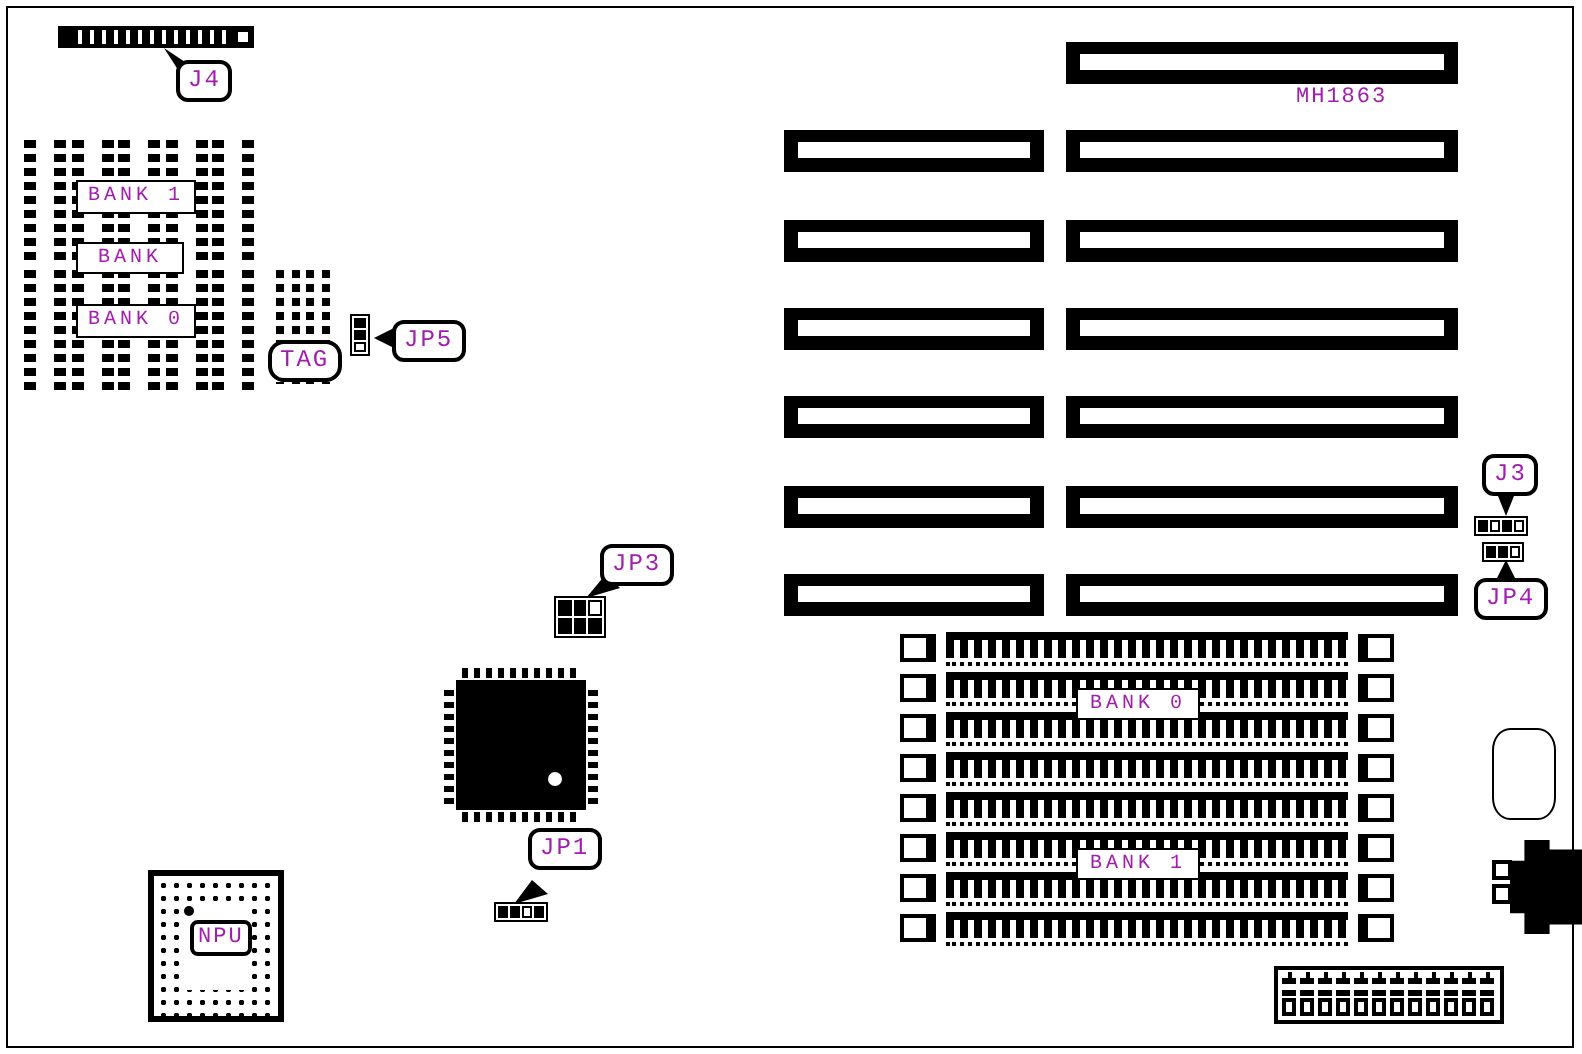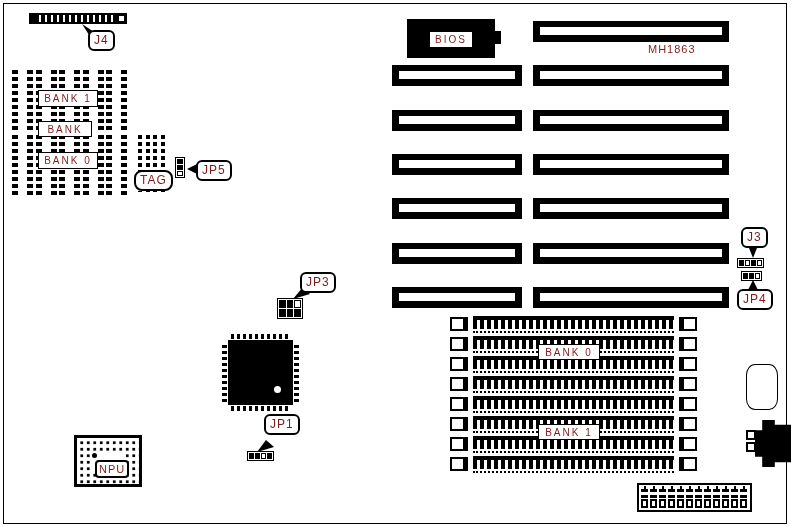--- a/index.html
+++ b/index.html
@@ -1,17 +1,17 @@
 <!DOCTYPE html>
 <html><head>
 <meta charset="utf-8">
 <style>
   html,body{margin:0;padding:0;background:#fff;}
   .board{position:relative;width:791px;height:527px;background:#fff;overflow:hidden;
-         font-family:Liberation Sans, sans-serif;color:#7f1d1d;}
+         font-family:Liberation Mono, monospace;color:#a21caf;}
   .abs{position:absolute;}
   .frame{position:absolute;left:3px;top:3px;right:4px;bottom:3px;border:1.5px solid #000;}
 
   
   .callout{position:absolute;background:#fff;border:2px solid #000;border-radius:6px;
            font-size:12px;line-height:15px;padding:1px 4px;letter-spacing:1px;z-index:9;white-space:nowrap;}
   .boxlabel{position:absolute;background:#fff;border:1px solid #000;font-size:10px;line-height:15px;
             letter-spacing:2px;text-align:center;z-index:7;box-sizing:border-box;white-space:nowrap;}
   .pn{font-size:11px;letter-spacing:1px;z-index:2;}
 
@@ -53,21 +53,21 @@
        clip-path:polygon(0 0,100% 0,100% 84%,88% 100%,0 100%);}
   .cpu .dotw{position:absolute;left:60px;top:56px;width:8px;height:8px;border-radius:50%;background:#fff;}
   .cpu .boxlabel{left:22px;top:27px;width:32px;}
   .qfp{left:222px;top:334px;width:77px;height:77px;}
   .qfp .pins-t{position:absolute;top:0;left:9px;right:9px;height:5px;background:repeating-linear-gradient(90deg,#000 0 3px,transparent 3px 6px);}
   .qfp .pins-b{position:absolute;bottom:0;left:9px;right:9px;height:5px;background:repeating-linear-gradient(90deg,#000 0 3px,transparent 3px 6px);}
   .qfp .pins-l{position:absolute;left:0;top:9px;bottom:9px;width:5px;background:repeating-linear-gradient(0deg,#000 0 3px,transparent 3px 6px);}
   .qfp .pins-r{position:absolute;right:0;top:9px;bottom:9px;width:5px;background:repeating-linear-gradient(0deg,#000 0 3px,transparent 3px 6px);}
   .qfp .body{position:absolute;left:6px;top:6px;right:6px;bottom:6px;background:#000;}
   .qfp .dotw{position:absolute;left:52px;top:52px;width:7px;height:7px;border-radius:50%;background:#fff;}
-  .npu{left:74px;top:435px;width:68px;height:52px;border:3px solid #000;box-sizing:border-box;
+  .npu{left:74px;top:435px;width:68px;height:76px;border:3px solid #000;box-sizing:border-box;
        background-image:radial-gradient(#000 1.3px,transparent 1.5px);background-size:6.5px 6.5px;background-position:1.5px 1.5px;}
   .npu-center{position:absolute;left:13px;top:13px;right:13px;bottom:13px;background:#fff;}
   .npu-pin1{position:absolute;left:2px;top:2px;width:5px;height:5px;border-radius:50%;background:#000;}
   .npul{position:absolute;left:5px;top:9px;border:2px solid #000;border-radius:4px;background:#fff;
         font-size:11px;line-height:14px;padding:0 2px;letter-spacing:1px;}
 
   
   .simm-wrap{left:450px;top:316px;width:247px;display:flex;flex-direction:column;gap:3px;}
   .simm-row{position:relative;height:17px;display:flex;}
   .latch{width:15px;height:14px;margin-top:1px;border:2px solid #000;background:#fff;box-sizing:border-box;position:relative;}
@@ -126,24 +126,20 @@
     </div>
   <div class="callout" style="left:134px;top:170px;border-radius:8px;">TAG</div>
 
   <div class="jmp v" style="left:175px;top:157px;">
       <i></i>
       <i></i>
       <i class="open"></i>
     </div>
   <div class="callout" style="left:196px;top:160px;">JP5</div>
 
-  <div class="bios-chip abs">
-    <span class="bios-tab"></span>
-    <span class="boxlabel" style="left:22px;top:12px;width:44px;">BIOS</span>
-  </div>
 
   <div class="abs pn" style="left:648px;top:43px;">MH1863</div>
 
   <div>
       <div class="slot" style="left: 533px; top: 21px; width: 196px;"></div>
       <div class="slot" style="left: 533px; top: 65px; width: 196px;"></div>
       <div class="slot" style="left: 533px; top: 110px; width: 196px;"></div>
       <div class="slot" style="left: 533px; top: 154px; width: 196px;"></div>
       <div class="slot" style="left: 533px; top: 198px; width: 196px;"></div>
       <div class="slot" style="left: 533px; top: 243px; width: 196px;"></div>

